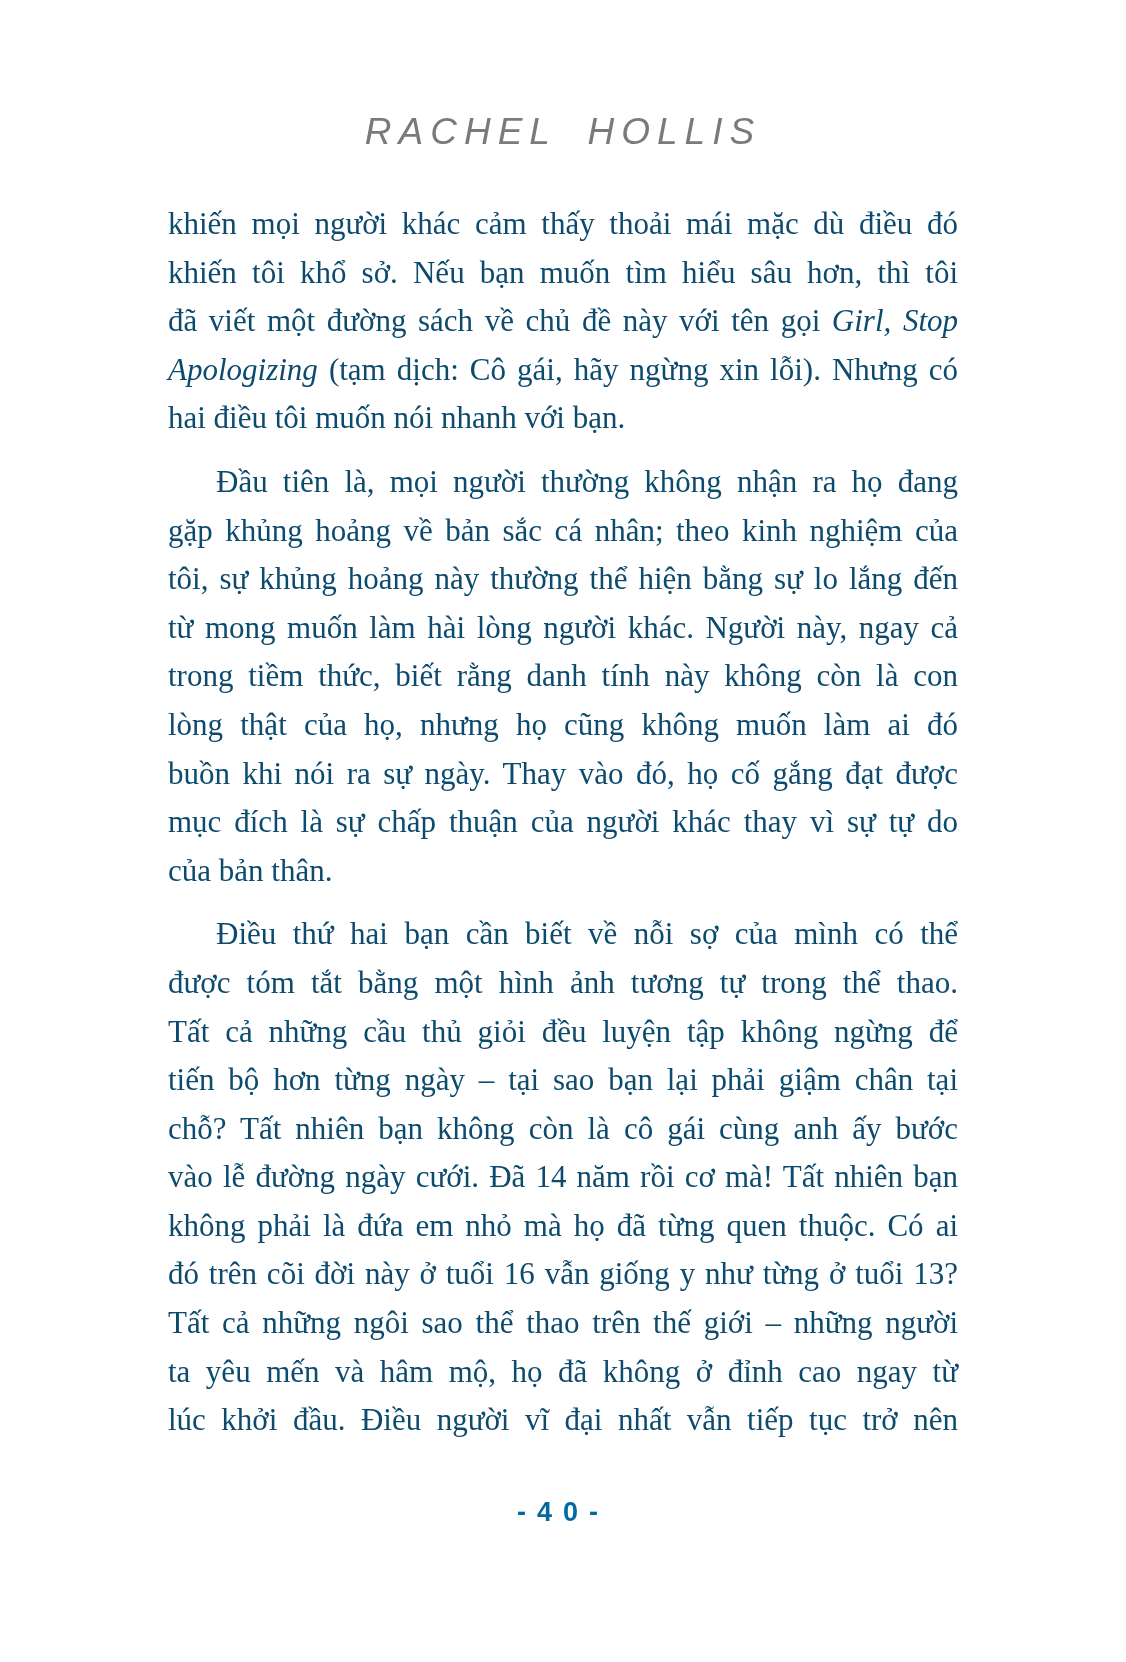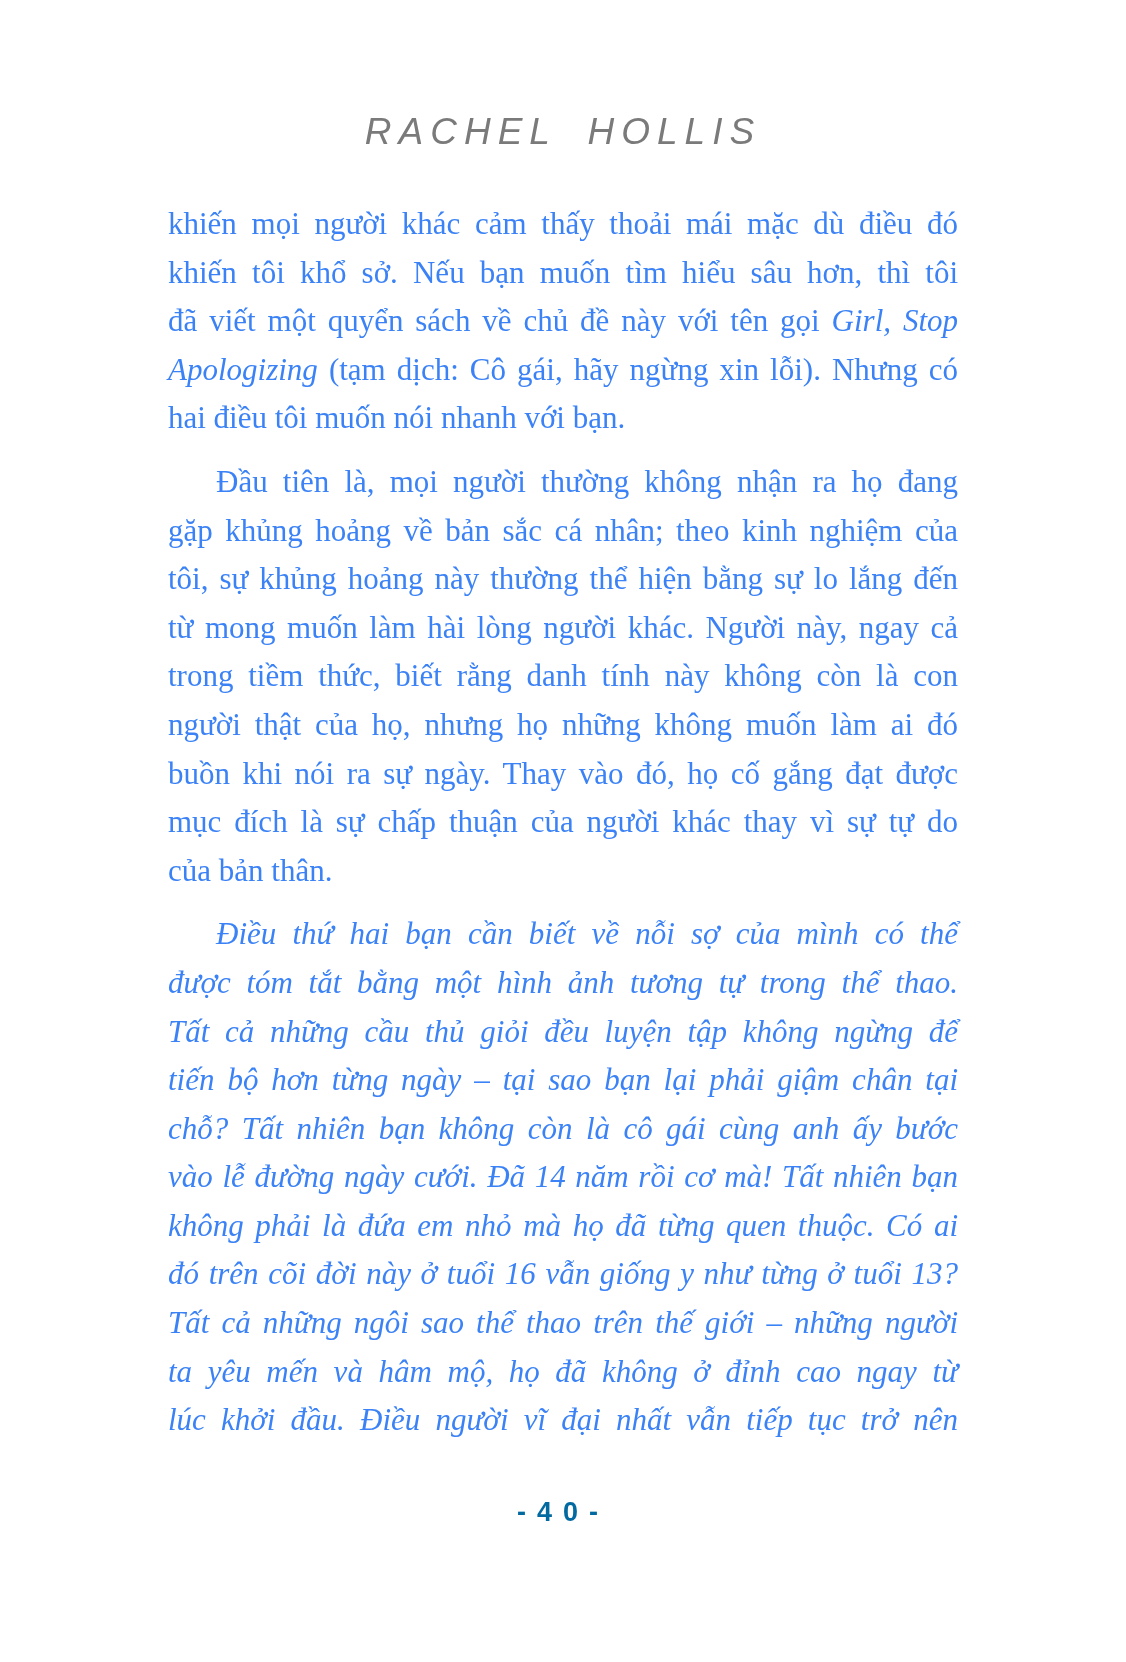--- a/index.html
+++ b/index.html
@@ -30,26 +30,26 @@
     word-spacing: 14px;
     color: #7a7a7a;
   }
   .body-text {
     position: absolute;
     top: 200px;
     left: 168px;
     width: 790px;
     font-size: 31px;
     line-height: 48.6px;
-    color: #3b82f6;
+    color: #0c4a6e;
   }
   .para {
     margin: 0 0 15px 0;
   }
-  .para:last-child { margin-bottom: 8px; font-style: italic; }
+  .para:last-child { margin-bottom: 8px; }
   .line {
     text-align: justify;
     text-align-last: justify;
   }
   .line.no-justify {
     text-align: center;
     text-align-last: left;
   }
   .line.indent {
     padding-left: 48px;
@@ -72,31 +72,31 @@
 </head>
 <body>
 
 <div class="page">
   <div class="running-header">RACHEL HOLLIS</div>
 
   <div class="body-text">
       <div class="para">
         <div class="line"><span>khiến mọi người khác cảm thấy thoải mái mặc dù điều đó</span></div>
         <div class="line"><span>khiến tôi khổ sở. Nếu bạn muốn tìm hiểu sâu hơn, thì tôi</span></div>
-        <div class="line"><span>đã viết một quyển sách về chủ đề này với tên gọi </span><span class="italic">Girl, Stop</span></div>
+        <div class="line"><span>đã viết một đường sách về chủ đề này với tên gọi </span><span class="italic">Girl, Stop</span></div>
         <div class="line"><span class="italic">Apologizing</span><span> (tạm dịch: Cô gái, hãy ngừng xin lỗi). Nhưng có</span></div>
         <div class="line no-justify"><span>hai điều tôi muốn nói nhanh với bạn.</span></div>
       </div>
       <div class="para">
         <div class="line indent"><span>Đầu tiên là, mọi người thường không nhận ra họ đang</span></div>
         <div class="line"><span>gặp khủng hoảng về bản sắc cá nhân; theo kinh nghiệm của</span></div>
         <div class="line"><span>tôi, sự khủng hoảng này thường thể hiện bằng sự lo lắng đến</span></div>
         <div class="line"><span>từ mong muốn làm hài lòng người khác. Người này, ngay cả</span></div>
         <div class="line"><span>trong tiềm thức, biết rằng danh tính này không còn là con</span></div>
-        <div class="line"><span>người thật của họ, nhưng họ những không muốn làm ai đó</span></div>
+        <div class="line"><span>lòng thật của họ, nhưng họ cũng không muốn làm ai đó</span></div>
         <div class="line"><span>buồn khi nói ra sự ngày. Thay vào đó, họ cố gắng đạt được</span></div>
         <div class="line"><span>mục đích là sự chấp thuận của người khác thay vì sự tự do</span></div>
         <div class="line no-justify"><span>của bản thân.</span></div>
       </div>
       <div class="para">
         <div class="line indent"><span>Điều thứ hai bạn cần biết về nỗi sợ của mình có thể</span></div>
         <div class="line"><span>được tóm tắt bằng một hình ảnh tương tự trong thể thao.</span></div>
         <div class="line"><span>Tất cả những cầu thủ giỏi đều luyện tập không ngừng để</span></div>
         <div class="line"><span>tiến bộ hơn từng ngày – tại sao bạn lại phải giậm chân tại</span></div>
         <div class="line"><span>chỗ? Tất nhiên bạn không còn là cô gái cùng anh ấy bước</span></div>

